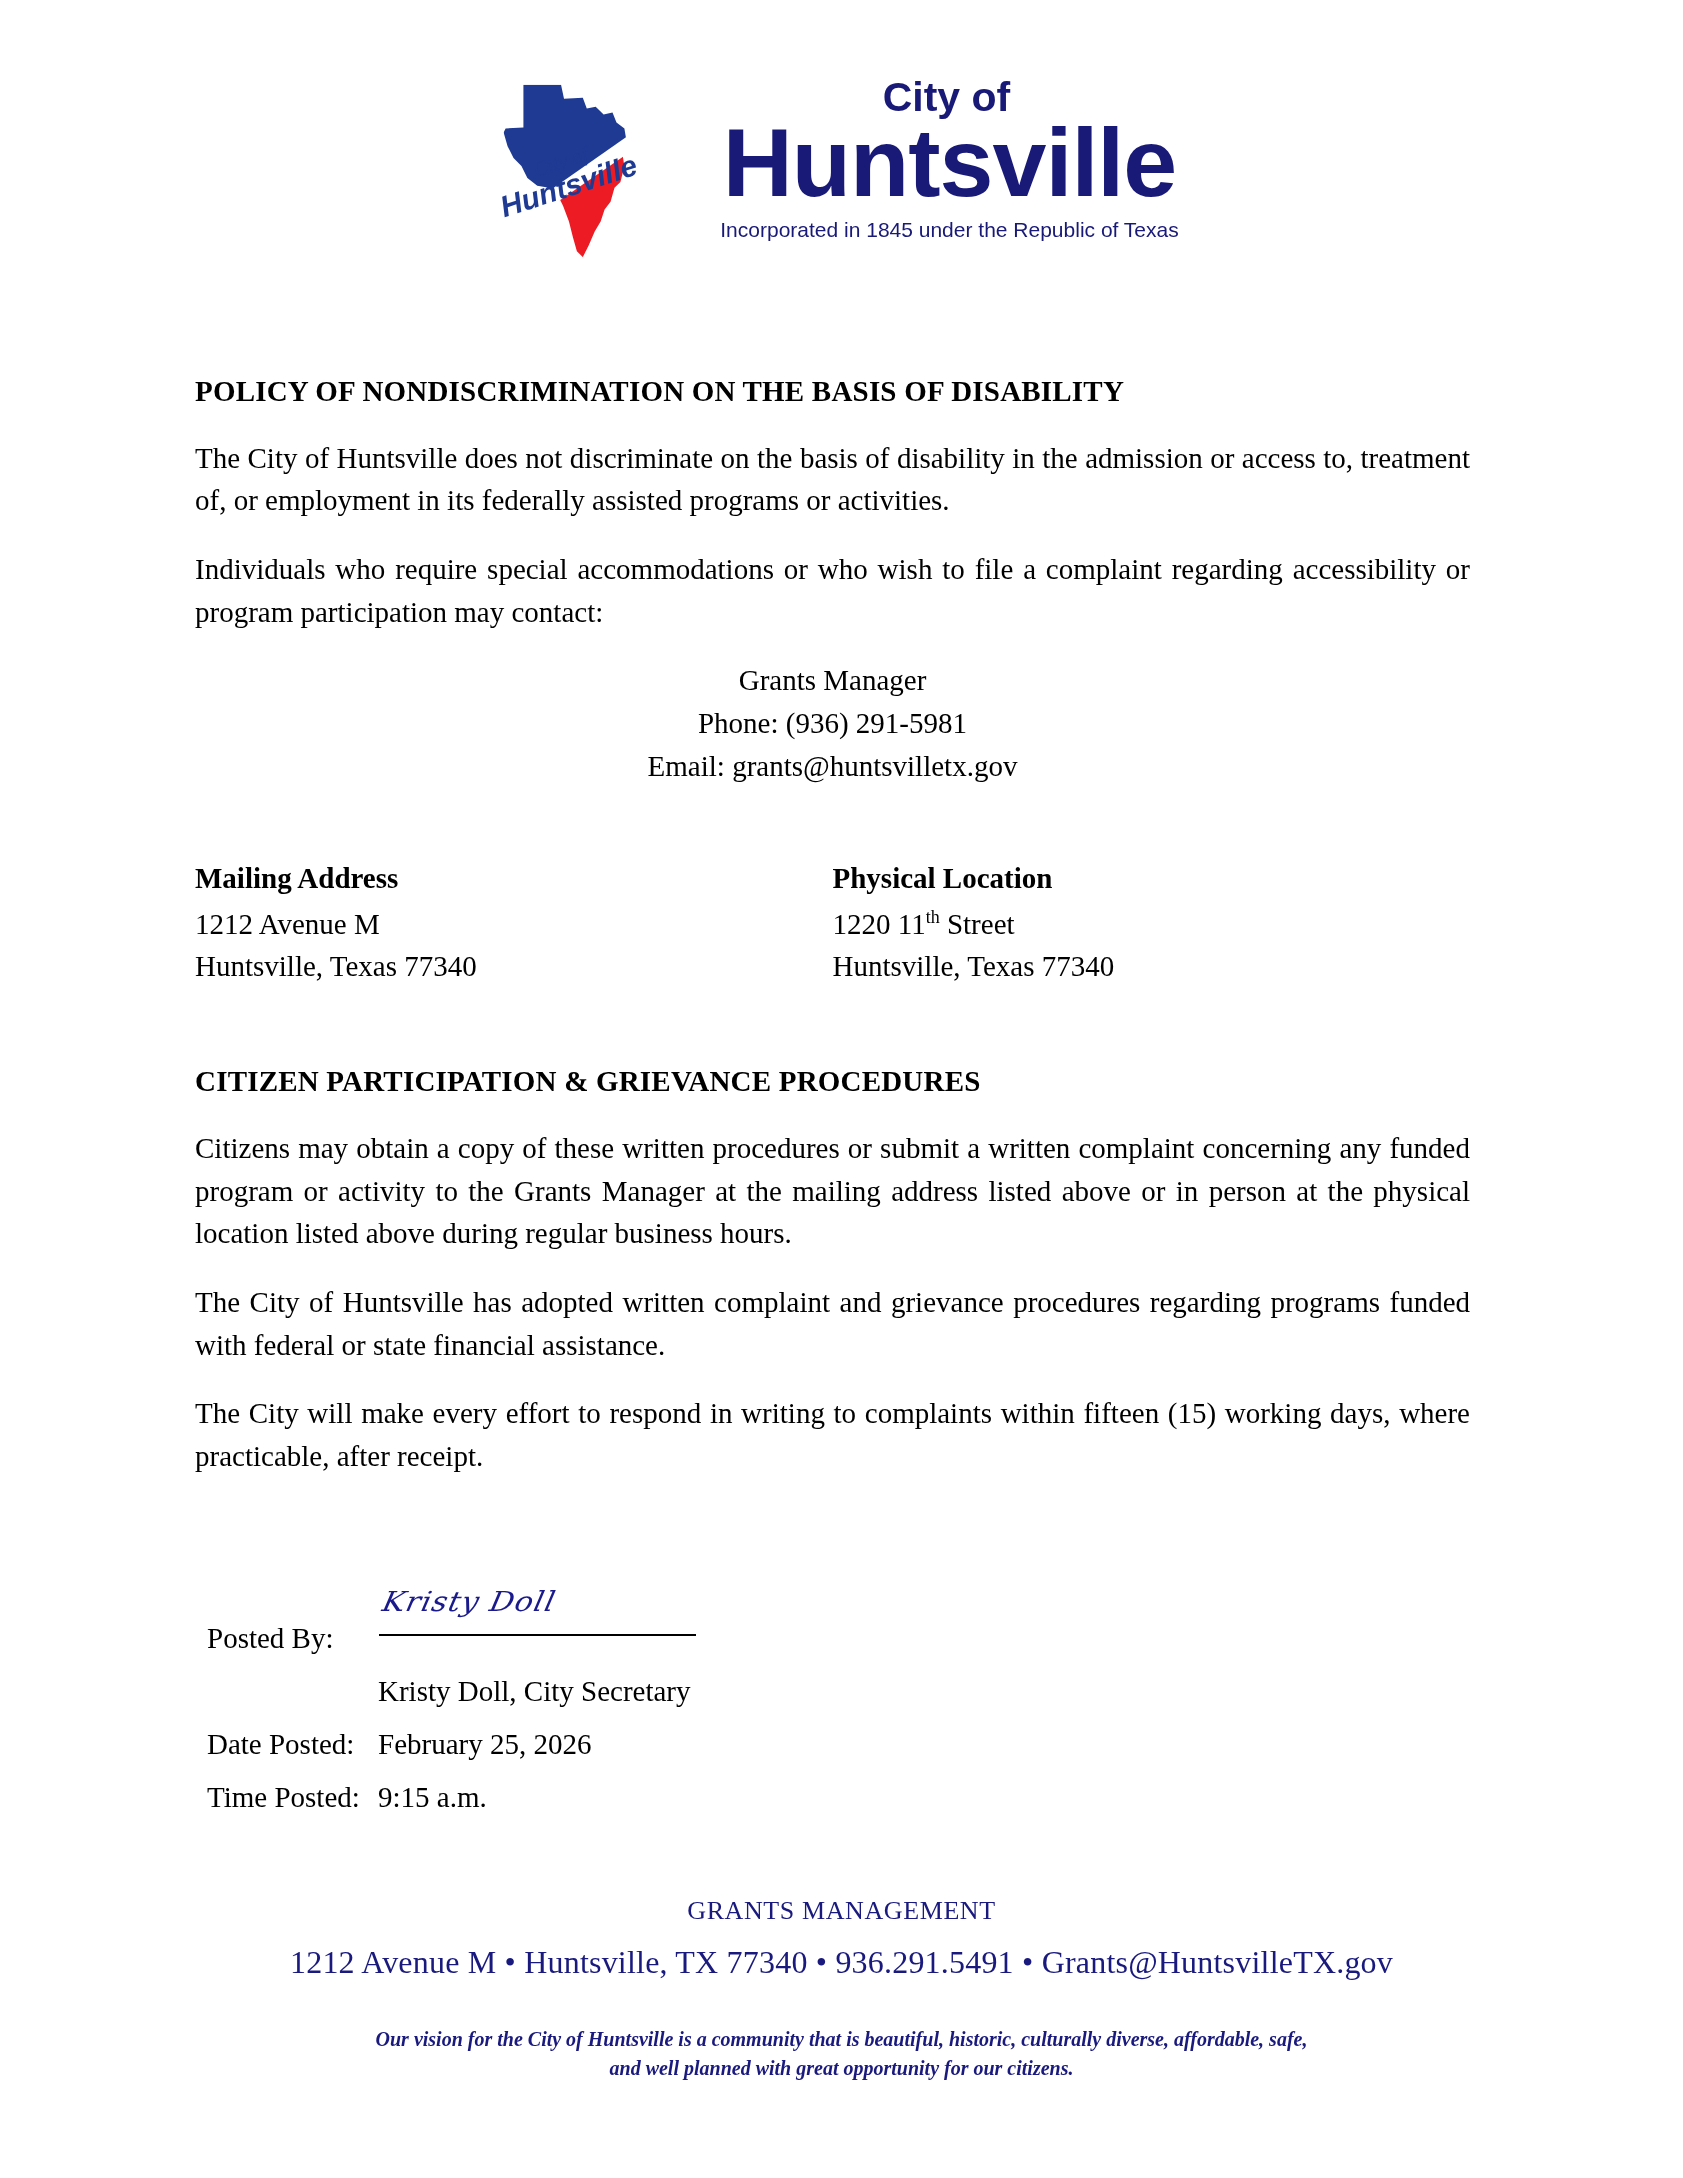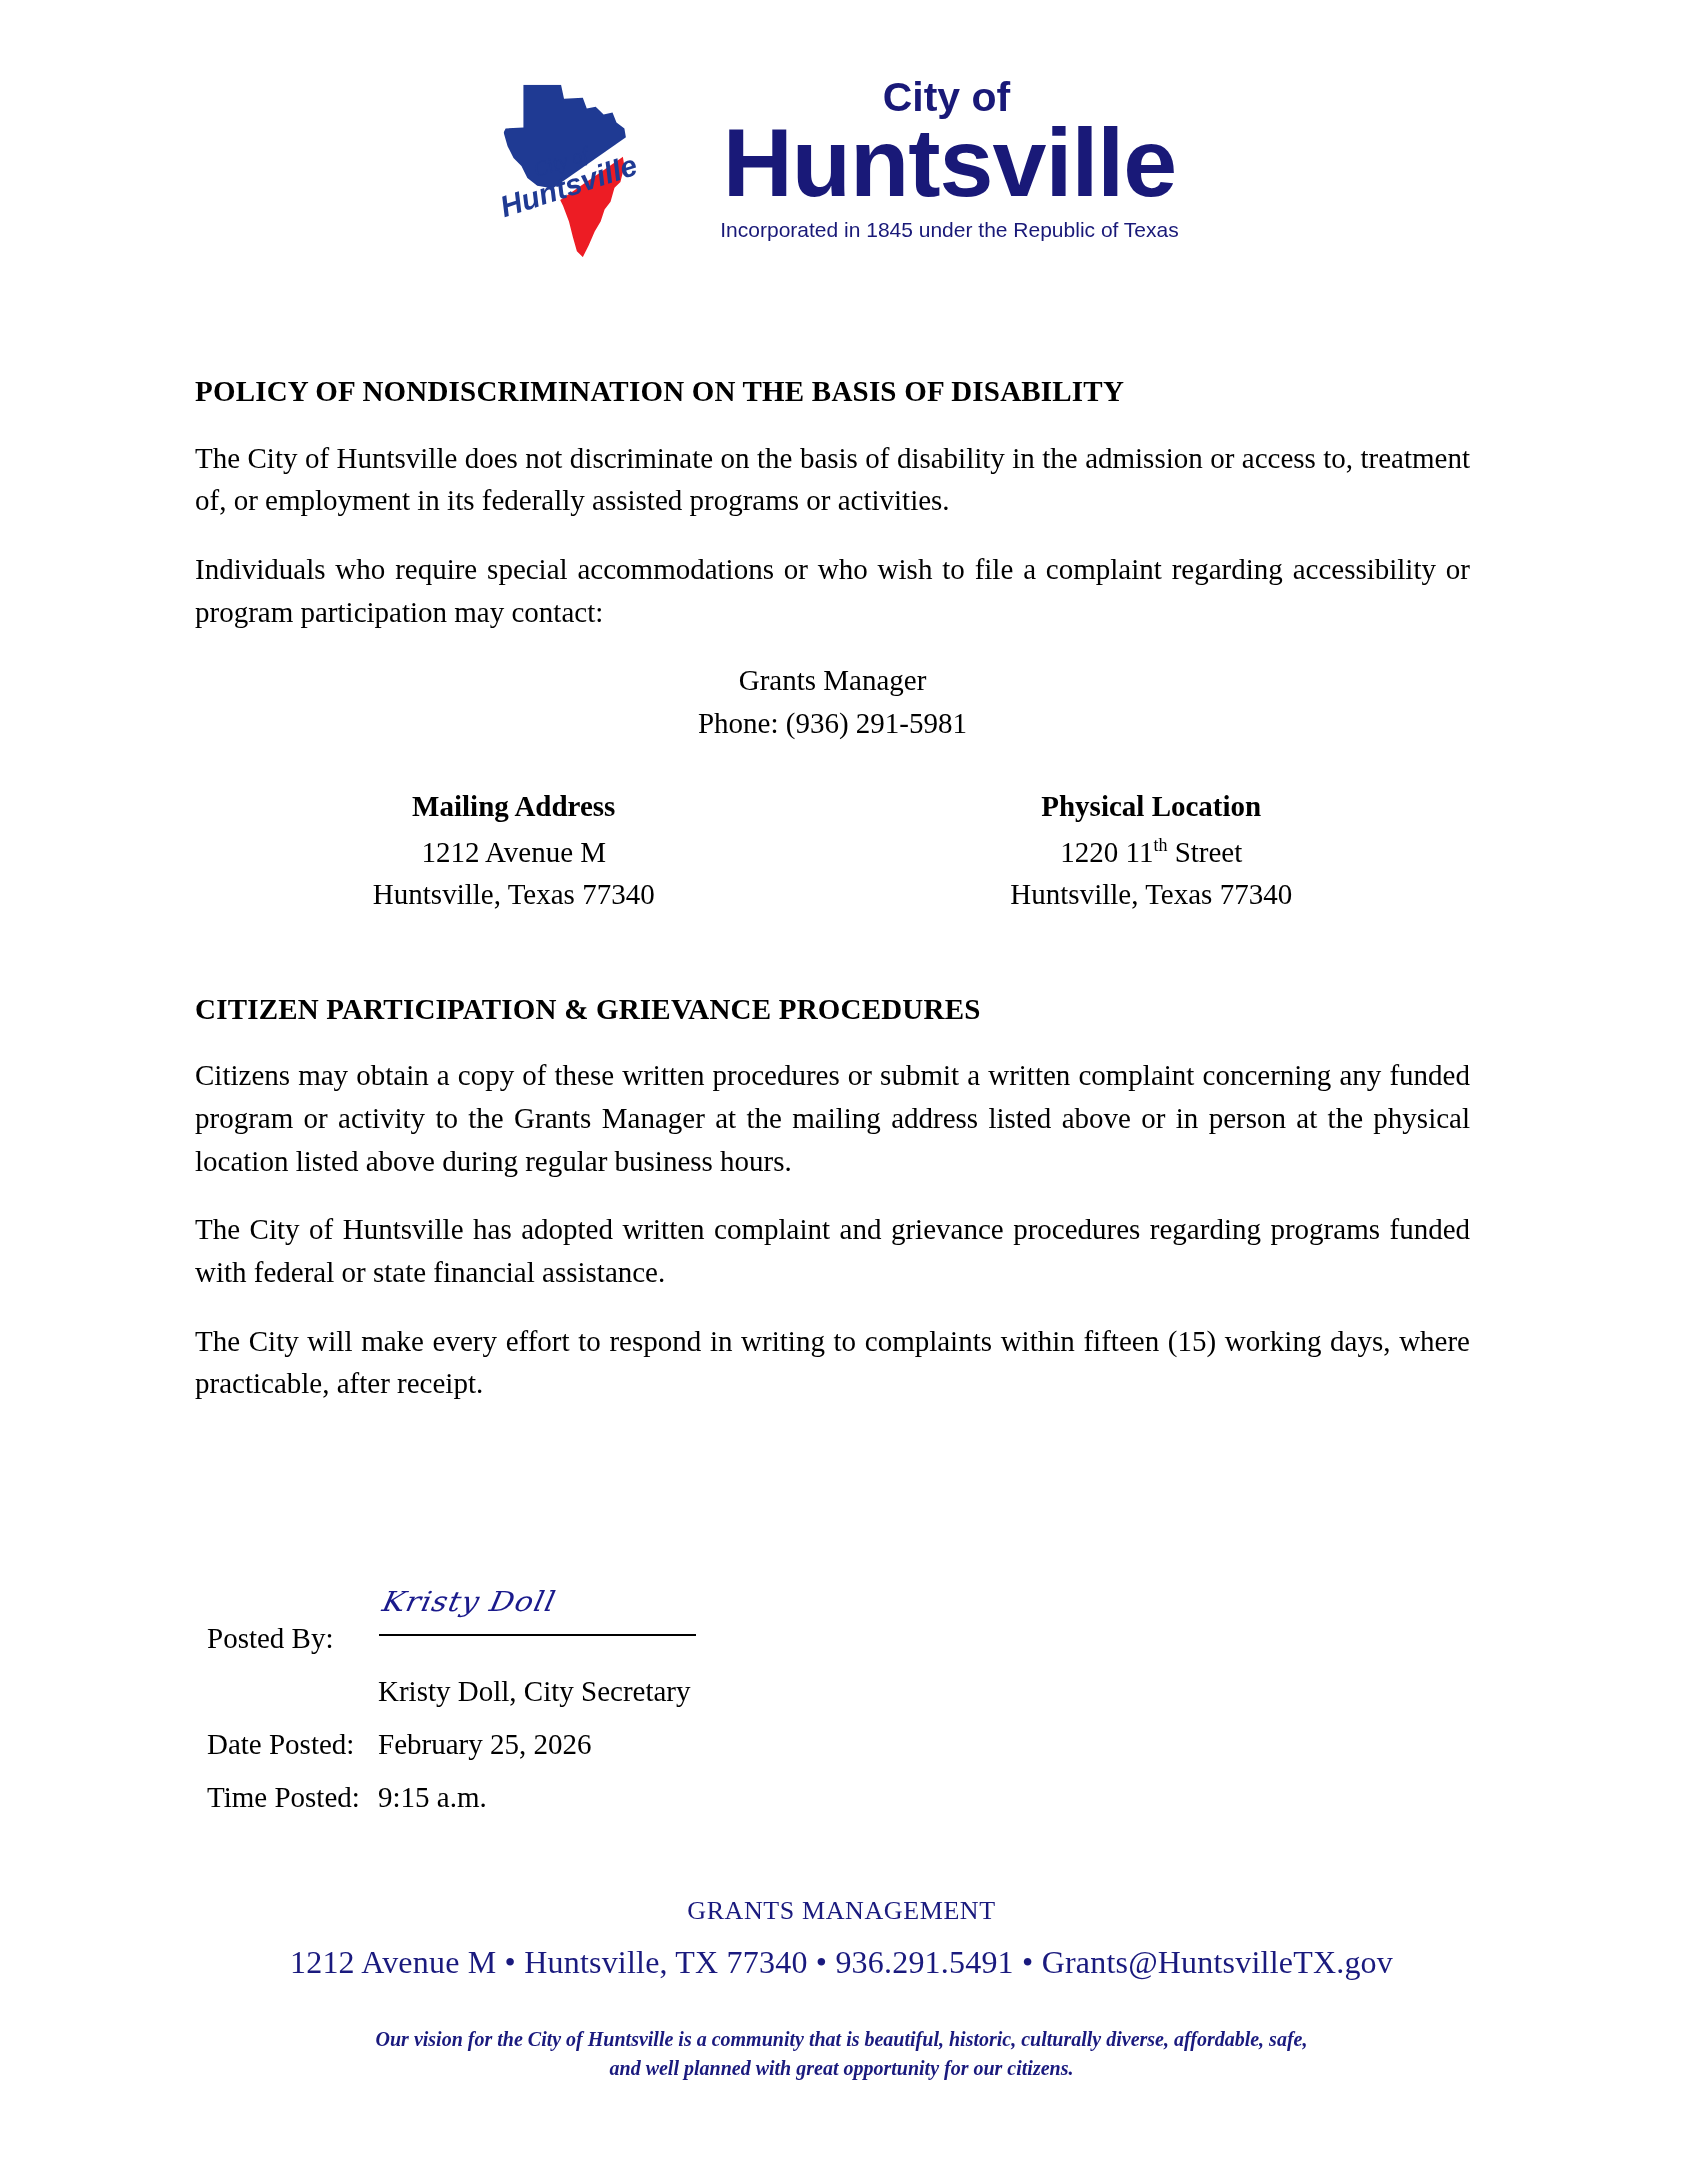--- a/index.html
+++ b/index.html
@@ -116,23 +116,23 @@
   }
   .centered-block div { margin: 0; }
 
   .addr-row {
     display: flex;
     flex-direction: row;
     margin-top: 40px;
   }
   .addr-col {
     flex: 1 1 50%;
-    text-align: center;
     font-size: 29px;
     line-height: 1.45;
+    margin-top: 30px;
   }
   .addr-col .addr-title {
     font-weight: bold;
     margin-bottom: 4px;
   }
   .addr-col sup {
     font-size: 0.62em;
     vertical-align: super;
     line-height: 0;
   }
@@ -260,20 +260,21 @@
   <div class="content">
 
     <h2 class="section-heading">POLICY OF NONDISCRIMINATION ON THE BASIS OF DISABILITY</h2>
 
     <p class="body-par">The City of Huntsville does not discriminate on the basis of disability in the admission or access to, treatment of, or employment in its federally assisted programs or activities.</p>
     <p class="body-par">Individuals who require special accommodations or who wish to file a complaint regarding accessibility or program participation may contact:</p>
 
     <div class="centered-block">
       <div>Grants Manager</div>
       <div>Phone: (936) 291-5981</div>
+      <div>Email: grants@huntsvilletx.gov</div>
     </div>
 
     <div class="addr-row">
       <div class="addr-col">
         <div class="addr-title">Mailing Address</div>
         <div><span>1212 Avenue M</span><sup></sup><span></span></div>
         <div>Huntsville, Texas 77340</div>
       </div>
       <div class="addr-col">
         <div class="addr-title">Physical Location</div>

